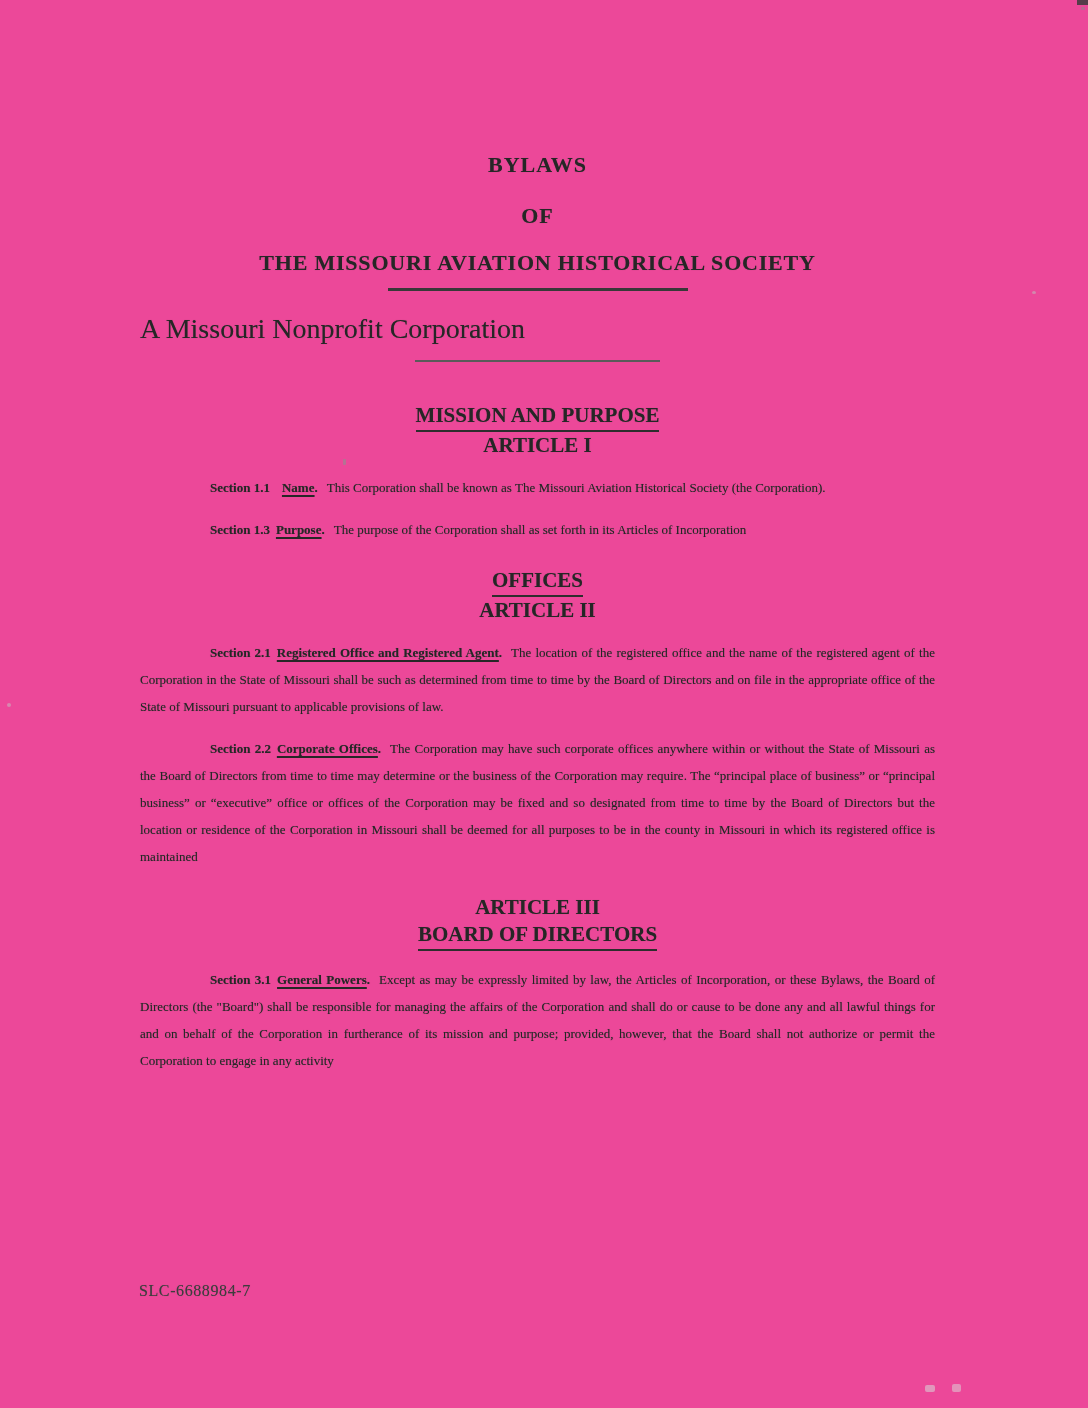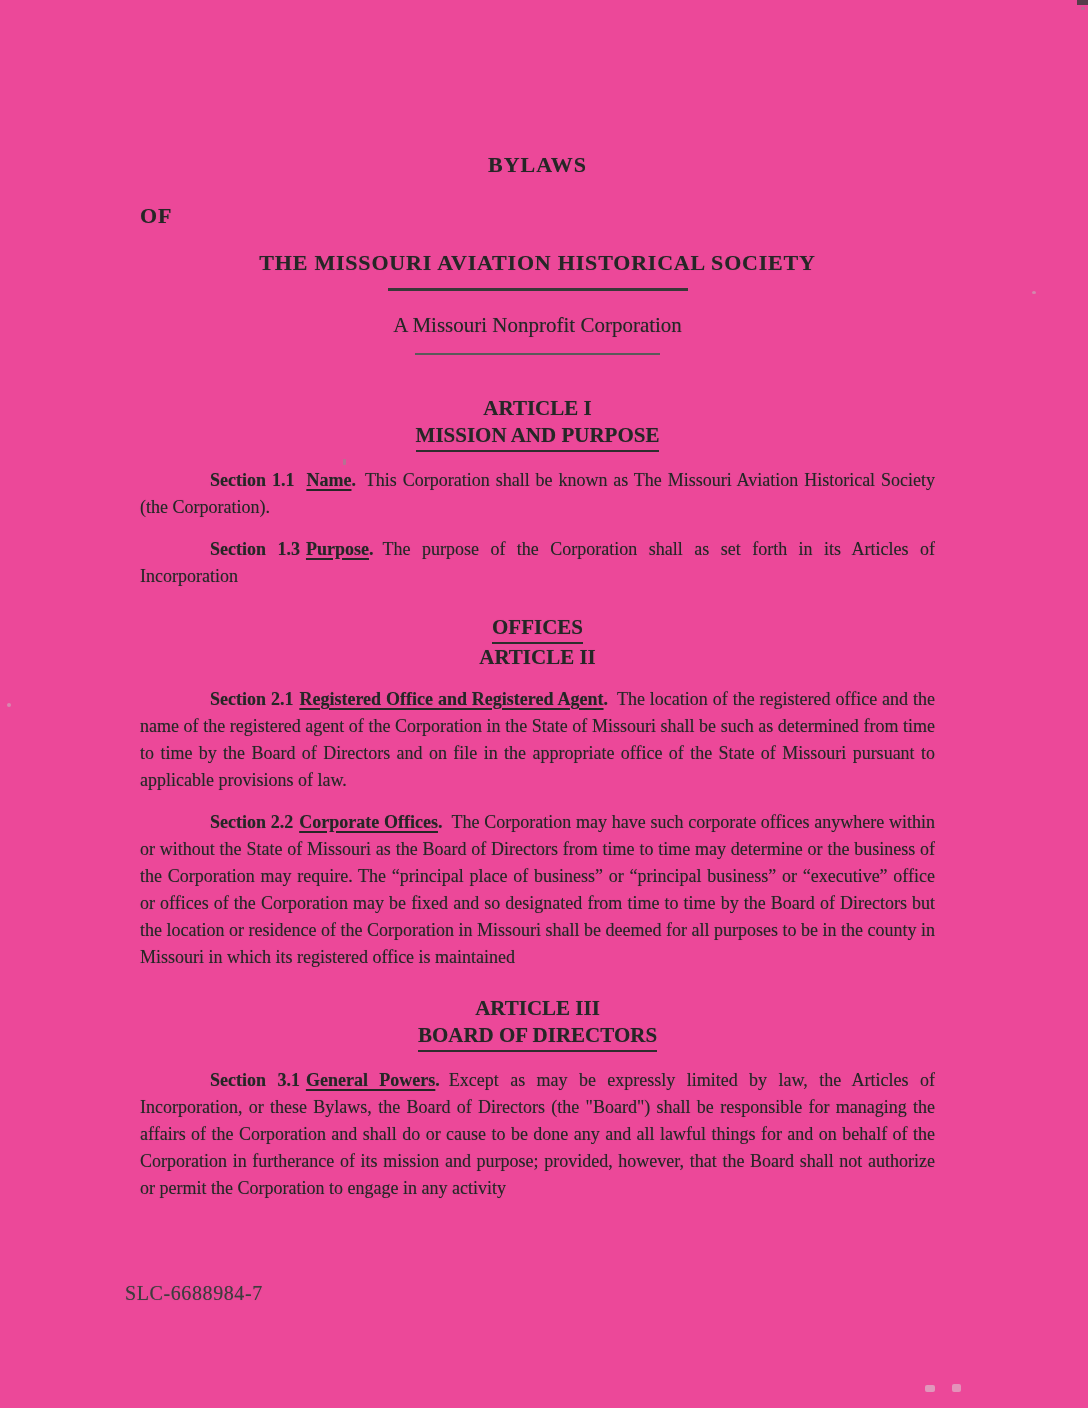--- a/index.html
+++ b/index.html
@@ -22,84 +22,84 @@
   
   .doc-title {
     margin-top: 152px;
     text-align: center;
     font-weight: bold;
     font-size: 22px;
     letter-spacing: 1px;
   }
   .doc-of {
     margin-top: 25px;
-    text-align: left;
+    text-align: center;
     font-weight: bold;
     font-size: 22px;
     letter-spacing: 1px;
   }
   .doc-org {
     margin-top: 21px;
     text-align: center;
     font-weight: bold;
     font-size: 22px;
     letter-spacing: 0.8px;
   }
   .rule {
     margin: 0 auto;
     background: #383838;
   }
   .rule-1 { width: 300px; height: 3px; margin-top: 12px; }
   .rule-2 { width: 245px; height: 2px; margin-top: 15px; background: #5a5a5a; }
   .doc-subtitle {
     margin-top: 22px;
-    text-align: center;
-    font-size: 21px;
+    text-align: left;
+    font-size: 28px;
   }
   
   .article-head {
     text-align: center;
     font-weight: bold;
     font-size: 21px;
     line-height: 27px;
     margin-top: 26px;
   }
   .article-head .sub {
     display: inline-block;
     border-bottom: 2.5px solid #2d2d2d;
     padding-bottom: 1px;
   }
   .mt-article-1 { margin-top: 40px; }
   .mt-article-2 { margin-top: 24px; }
   .mt-article-3 { margin-top: 24px; }
   
   .para {
     margin-top: 15px;
-    font-size: 18px;
+    font-size: 13px;
     line-height: 27px;
     text-align: justify;
     text-indent: 70px;
   }
   .b { font-weight: bold; }
   .sec-label { font-weight: bold; }
   .gap-sm { display: inline-block; width: 12px; }
   .gap-xs { display: inline-block; width: 6px; }
   .sec-title {
     font-weight: bold;
     text-decoration: underline;
     text-decoration-thickness: 2px;
     text-underline-offset: 3px;
   }
   .after-dot { display: inline-block; width: 9px; }
   
   .footer {
     position: absolute;
-    left: 125px;
+    left: 139px;
     top: 1282px;
-    font-size: 20px;
+    font-size: 16px;
     letter-spacing: 0.6px;
     color: #3d3d3d;
   }
   
   .artifact { position: absolute; pointer-events: none; }
   .a-corner { right: 0; top: 0; width: 11px; height: 5px; background: #3c3c3c; opacity: 0.85; }
   .a-corner2 { right: 3px; top: 7px; width: 4px; height: 3px; background: #8a8a8a; opacity: 0.5; }
   .a-dot1 { left: 343px; top: 459px; width: 3px; height: 6px; background: #8f8f8f; opacity: 0.6; border-radius: 1px; }
   .a-dot2 { left: 1032px; top: 291px; width: 4px; height: 3px; background: #bdbdbd; opacity: 0.55; border-radius: 50%; }
   .a-dot3 { left: 7px; top: 703px; width: 4px; height: 4px; background: #c4c4c4; opacity: 0.5; border-radius: 50%; }
@@ -122,22 +122,22 @@
   <div class="content">
 
     <div class="doc-title">BYLAWS</div>
     <div class="doc-of">OF</div>
     <div class="doc-org">THE MISSOURI AVIATION HISTORICAL SOCIETY</div>
     <div class="rule rule-1"></div>
     <div class="doc-subtitle">A Missouri Nonprofit Corporation</div>
     <div class="rule rule-2"></div>
 
     <div class="article-head mt-article-1">
+      <div><span class="sub">MISSION AND PURPOSE</span></div>
       <div>ARTICLE I</div>
-      <div><span class="sub">MISSION AND PURPOSE</span></div>
     </div>
 
     <p class="para"><span class="sec-label">Section 1.1</span><span class="gap-sm"></span><span class="sec-title">Name</span><span class="b">.</span><span class="after-dot"></span><span>This Corporation shall be known as The Missouri Aviation Historical Society (the Corporation).</span></p>
 
 
     <p class="para"><span class="sec-label">Section 1.3</span><span class="gap-xs"></span><span class="sec-title">Purpose</span><span class="b">.</span><span class="after-dot"></span><span>The purpose of the Corporation shall as set forth in its Articles of Incorporation</span></p>
 
     <div class="article-head mt-article-2">
       <div><span class="sub">OFFICES</span></div>
       <div>ARTICLE II</div>

